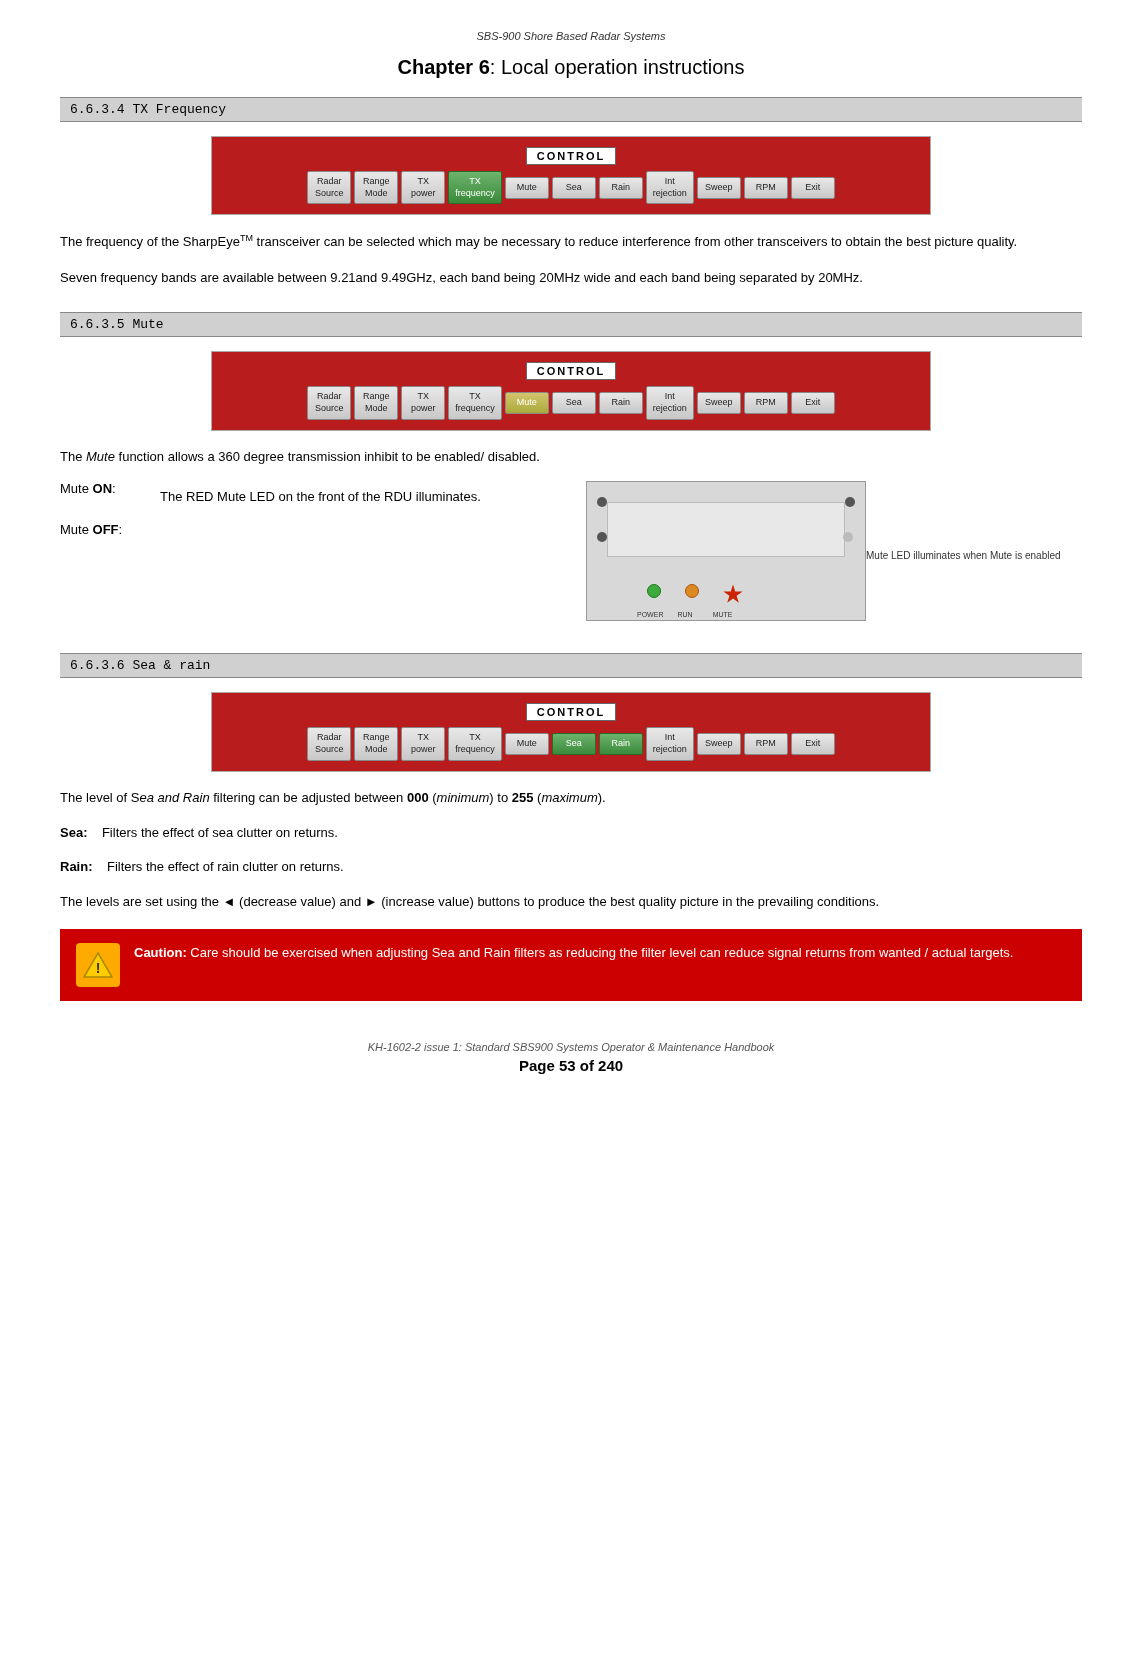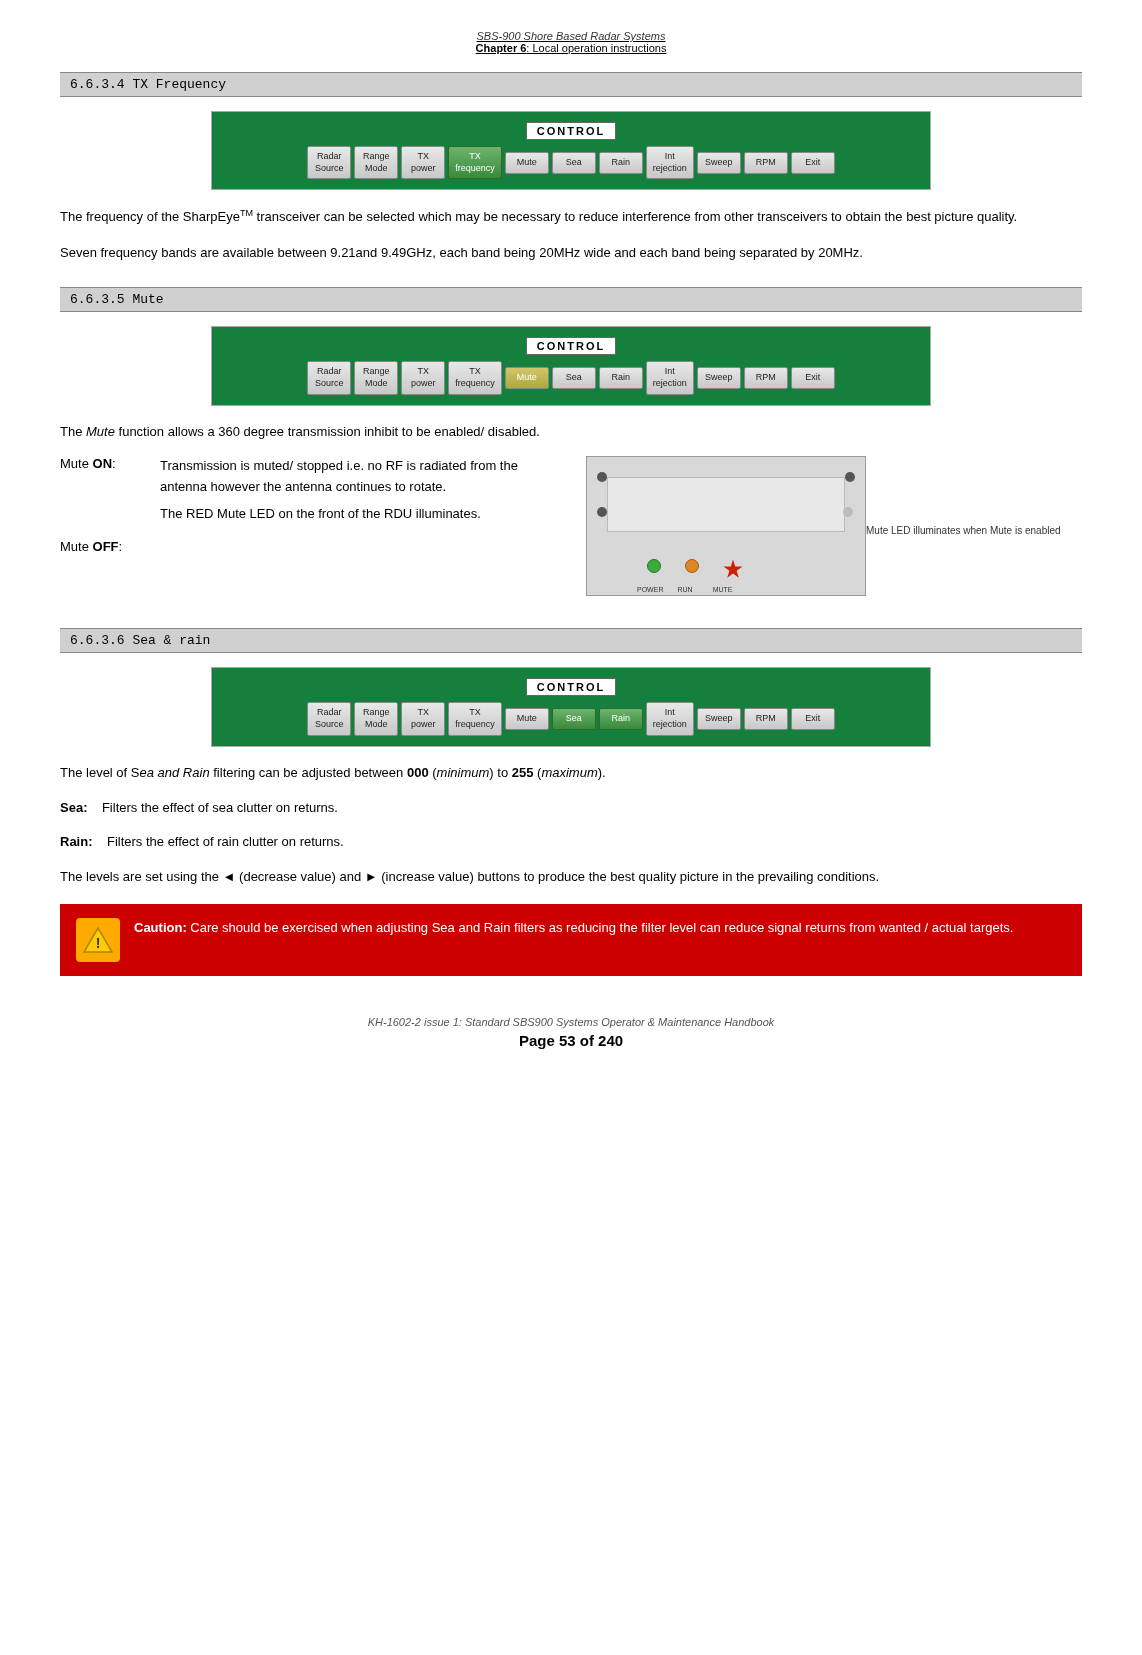--- a/index.html
+++ b/index.html
@@ -8,47 +8,47 @@
       font-size: 13px;
       background: #fff;
       color: #000;
       width: 1142px;
       min-height: 1655px;
       padding: 30px 60px;
     }
     .doc-header {
       text-align: center;
       margin-bottom: 18px;
-      text-decoration: underline;
     }
     .doc-header .subtitle {
       font-size: 11px;
       font-style: italic;
       color: #333;
     }
     .doc-header .title {
-      font-size: 11px;
+      font-size: 20px;
       font-weight: bold;
+      margin-top: 14px;
     }
     .doc-header .title span {
       font-weight: normal;
     }
     .section-header {
       background: #d0d0d0;
       border-top: 1px solid #888;
       border-bottom: 1px solid #888;
       padding: 4px 10px;
       font-size: 13px;
       font-weight: normal;
       margin-bottom: 14px;
       font-family: Liberation Mono, monospace;
     }
     .control-panel-img {
       border: 1px solid #aaa;
-      background: #15803d;
+      background: #b91c1c;
       padding: 10px 20px;
       margin: 0 auto 16px auto;
       max-width: 720px;
       display: flex;
       flex-direction: column;
       align-items: center;
     }
     .control-label {
       font-size: 11px;
       font-weight: bold;
@@ -302,21 +302,20 @@
 
   <p class="para">
     The <em>Mute</em> function allows a 360 degree transmission inhibit to be enabled/ disabled.
   </p>
 
   <div class="mute-grid">
     <div class="mute-text">
       <div class="mute-row">
         <div class="mute-term">Mute <b>ON</b>:</div>
         <div class="mute-desc">
-          <span>Transmission is muted/ stopped i.e. no RF is radiated from the antenna however the antenna continues to rotate.</span>
           <div class="mute-sub">The RED Mute LED on the front of the RDU illuminates.</div>
         </div>
       </div>
       <div class="mute-row" style="margin-top:14px;">
         <div class="mute-term">Mute <b>OFF</b>:</div>
       </div>
     </div>
 
     <div class="mute-image">
       <div class="mute-panel-img">

